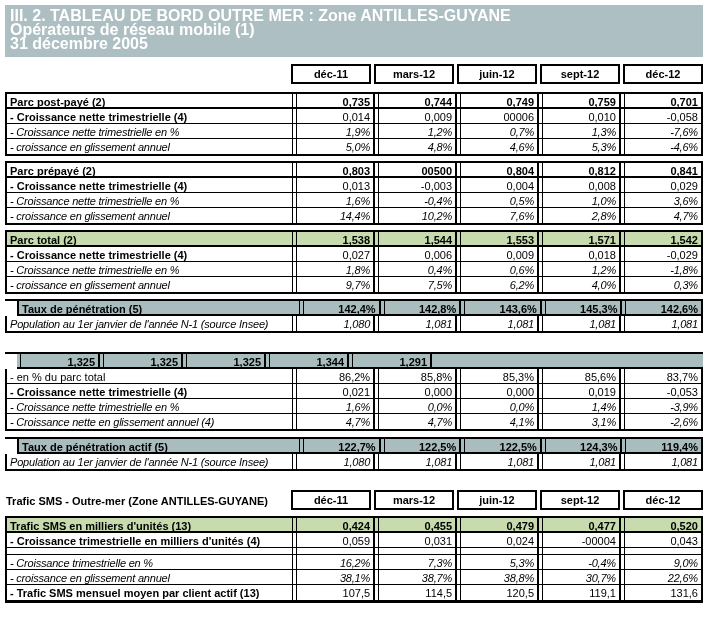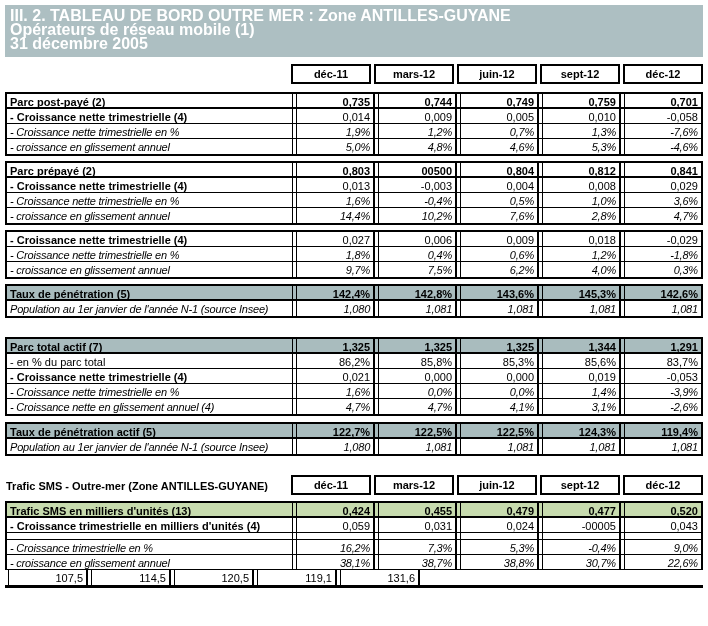--- a/index.html
+++ b/index.html
@@ -36,21 +36,21 @@
   .row.last{border-bottom:none;}
   .row .label{width:292px;border-left:2px solid #000;border-right:1px solid #000;
               padding:1px 0 0 3px;white-space:nowrap;overflow:hidden;}
   .row .cell{width:80px;border-left:1px solid #000;border-right:2px solid #000;
              text-align:right;padding:1px 3px 0 0;white-space:nowrap;}
   .row .spc{width:3px;}
   .row.head .label,.row.head .cell,
   .row.head-green .label,.row.head-green .cell,
   .row.head-gray .label,.row.head-gray .cell{font-weight:bold;}
   .row.head-green{background:var(--green);}
-  .row.head-gray{background:var(--gray);}
+  .row.head-gray{background:var(--gray);margin-left:12px;}
   .row.bold-label .label{font-weight:bold;}
   .row.italic .label,.row.italic .cell{font-style:italic;letter-spacing:-0.2px;}
   .row.spacer{height:7px;}
 </style>
 </head>
 <body>
 
 <div class="page">
 
   <div class="band">
@@ -85,21 +85,21 @@
           <div class="spc"></div>
           <div class="cell">0,701</div>
         </div>
         <div class="row bold-label">
           <div class="label">- Croissance nette trimestrielle (4)</div>
           <div class="spc"></div>
           <div class="cell">0,014</div>
           <div class="spc"></div>
           <div class="cell">0,009</div>
           <div class="spc"></div>
-          <div class="cell">0,005</div>
+          <div class="cell">00006</div>
           <div class="spc"></div>
           <div class="cell">0,010</div>
           <div class="spc"></div>
           <div class="cell">-0,058</div>
         </div>
         <div class="row italic">
           <div class="label">- Croissance nette trimestrielle en %</div>
           <div class="spc"></div>
           <div class="cell">1,9%</div>
           <div class="spc"></div>
@@ -173,20 +173,33 @@
           <div class="cell">10,2%</div>
           <div class="spc"></div>
           <div class="cell">7,6%</div>
           <div class="spc"></div>
           <div class="cell">2,8%</div>
           <div class="spc"></div>
           <div class="cell">4,7%</div>
         </div>
       </div>
       <div class="sec gap-sm">
+        <div class="row head-green first">
+          <div class="label">Parc total (2)</div>
+          <div class="spc"></div>
+          <div class="cell">1,538</div>
+          <div class="spc"></div>
+          <div class="cell">1,544</div>
+          <div class="spc"></div>
+          <div class="cell">1,553</div>
+          <div class="spc"></div>
+          <div class="cell">1,571</div>
+          <div class="spc"></div>
+          <div class="cell">1,542</div>
+        </div>
         <div class="row bold-label">
           <div class="label">- Croissance nette trimestrielle (4)</div>
           <div class="spc"></div>
           <div class="cell">0,027</div>
           <div class="spc"></div>
           <div class="cell">0,006</div>
           <div class="spc"></div>
           <div class="cell">0,009</div>
           <div class="spc"></div>
           <div class="cell">0,018</div>
@@ -243,21 +256,20 @@
           <div class="spc"></div>
           <div class="cell">1,081</div>
           <div class="spc"></div>
           <div class="cell">1,081</div>
           <div class="spc"></div>
           <div class="cell">1,081</div>
         </div>
       </div>
       <div class="sec gap-xs">
         <div class="row head-gray first">
-          <div class="label">Parc total actif (7)</div>
           <div class="spc"></div>
           <div class="cell">1,325</div>
           <div class="spc"></div>
           <div class="cell">1,325</div>
           <div class="spc"></div>
           <div class="cell">1,325</div>
           <div class="spc"></div>
           <div class="cell">1,344</div>
           <div class="spc"></div>
           <div class="cell">1,291</div>
@@ -373,21 +385,21 @@
         </div>
         <div class="row bold-label">
           <div class="label">- Croissance trimestrielle en milliers d'unités (4)</div>
           <div class="spc"></div>
           <div class="cell">0,059</div>
           <div class="spc"></div>
           <div class="cell">0,031</div>
           <div class="spc"></div>
           <div class="cell">0,024</div>
           <div class="spc"></div>
-          <div class="cell">-00005</div>
+          <div class="cell">-00004</div>
           <div class="spc"></div>
           <div class="cell">0,043</div>
         </div>
         <div class="row spacer">
           <div class="label"></div>
           <div class="spc"></div>
           <div class="cell"></div>
           <div class="spc"></div>
           <div class="cell"></div>
           <div class="spc"></div>
@@ -417,20 +429,21 @@
           <div class="spc"></div>
           <div class="cell">38,7%</div>
           <div class="spc"></div>
           <div class="cell">38,8%</div>
           <div class="spc"></div>
           <div class="cell">30,7%</div>
           <div class="spc"></div>
           <div class="cell">22,6%</div>
         </div>
         <div class="row bold-label last">
+          <div class="label">- Trafic SMS mensuel moyen par client actif (13)</div>
           <div class="spc"></div>
           <div class="cell">107,5</div>
           <div class="spc"></div>
           <div class="cell">114,5</div>
           <div class="spc"></div>
           <div class="cell">120,5</div>
           <div class="spc"></div>
           <div class="cell">119,1</div>
           <div class="spc"></div>
           <div class="cell">131,6</div>

